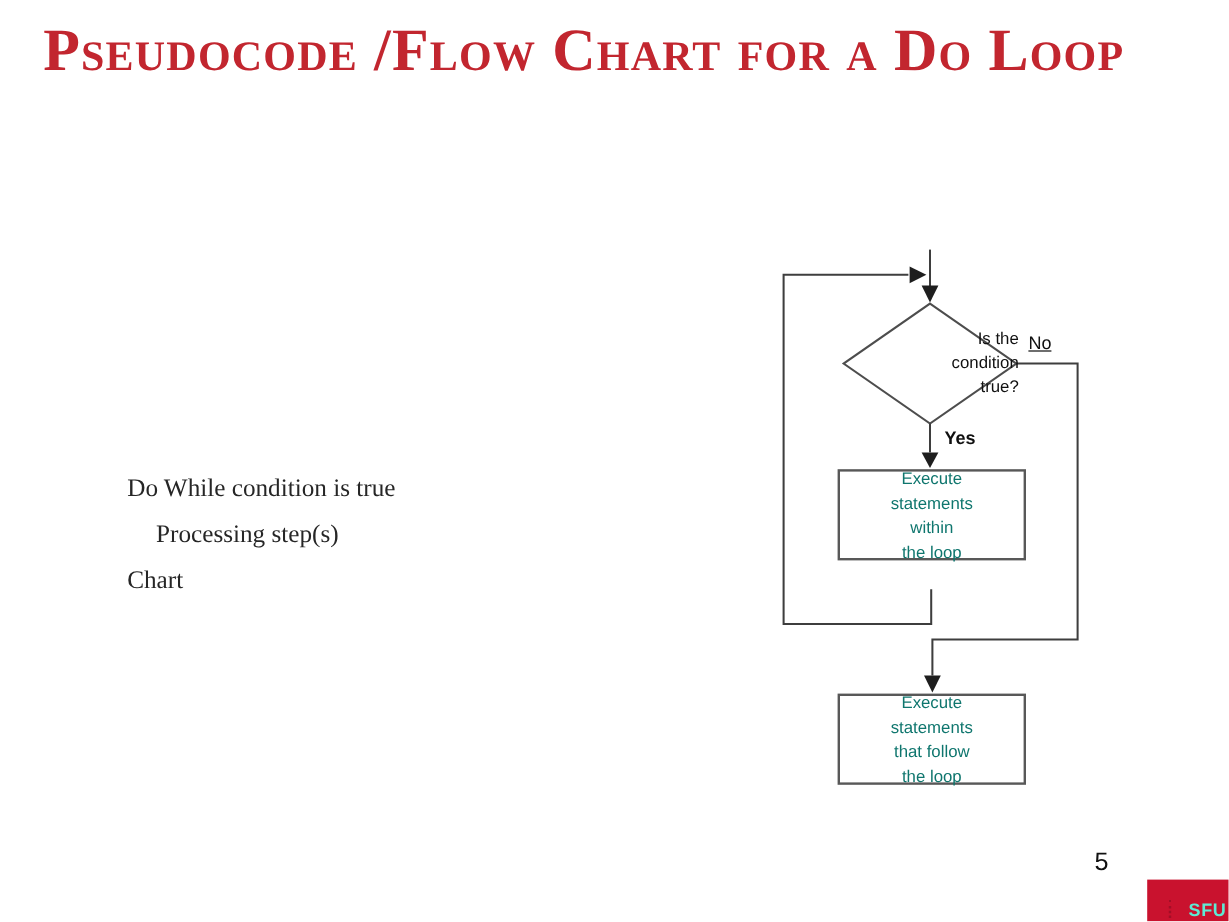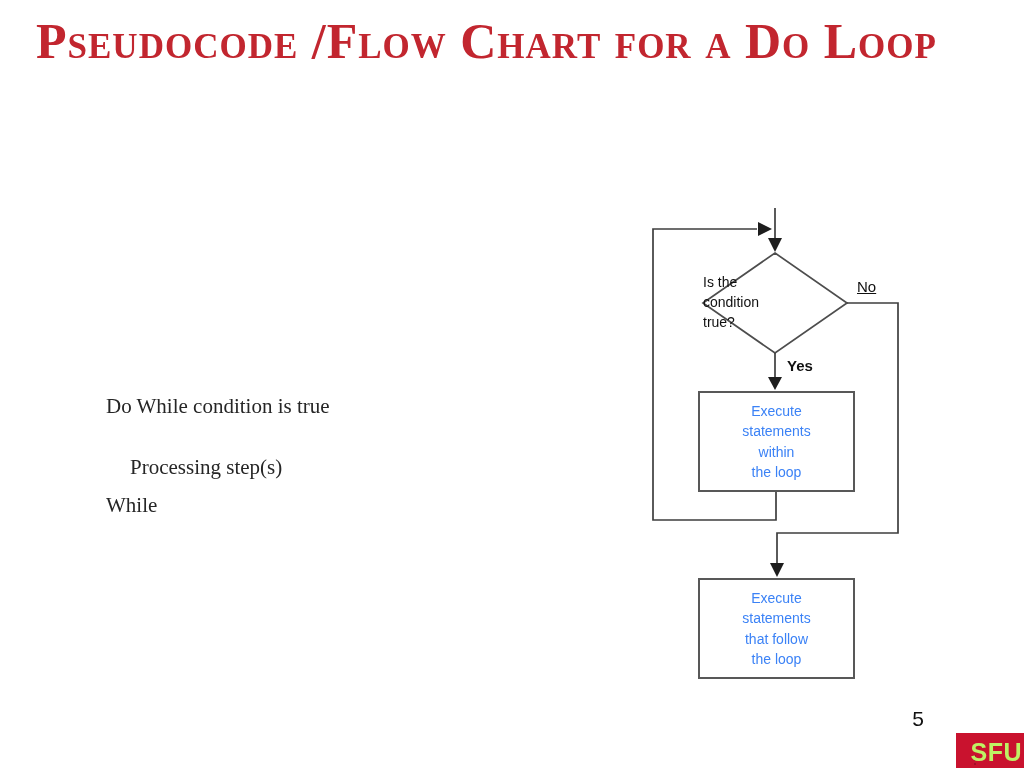--- a/index.html
+++ b/index.html
@@ -29,57 +29,57 @@
   }
   .pseudocode {
     position: absolute;
     left: 106px;
     top: 387px;
     font-family: "Liberation Serif", serif;
     font-size: 21px;
     line-height: 38.5px;
     color: #262626;
   }
-  .pseudocode .indent { padding-left: 24px; margin-top: 22px; }
+  .pseudocode .indent { padding-left: 24px; }
   .connectors {
     position: absolute;
     left: 0; top: 0;
     width: 1024px;
     height: 768px;
     pointer-events: none;
   }
   .fc-label {
     position: absolute;
     font-size: 14px;
     line-height: 20px;
     color: #101010;
     white-space: pre-line;
   }
   .diamond-label {
     left: 703px;
     top: 272px;
     width: 146px;
-    text-align: left;
+    text-align: right;
   }
   .no-label  { left: 857px; top: 277px; font-size: 15px; text-decoration: underline; }
   .yes-label { left: 787px; top: 356px; font-size: 15px; font-weight: bold; }
   .fc-box {
     position: absolute;
     box-sizing: border-box;
     width: 157px;
-    height: 101px;
+    height: 76px;
     background: #ffffff;
     border: 2px solid #585858;
     display: flex;
     align-items: center;
     justify-content: center;
     text-align: center;
     font-size: 14px;
     line-height: 20.5px;
-    color: #3b82f6;
+    color: #0f766e;
     white-space: pre-line;
   }
   .box-loop-body  { left: 698px; top: 391px; }
   .box-after-loop { left: 698px; top: 578px; }
   .page-num {
     position: absolute;
     left: 905px;
     top: 707px;
     width: 26px;
     text-align: center;
@@ -99,37 +99,37 @@
     left: 18px;
     bottom: 3px;
     height: 15px;
     width: 0;
     border-left: 2px dotted #A20E26;
   }
   .badge .badge-text {
     position: absolute;
     right: 2px;
     bottom: 1px;
-    font-size: 25px;
+    font-size: 15px;
     font-weight: bold;
     letter-spacing: 0.5px;
-    color: #bef264;
+    color: #5eead4;
   }
 </style>
 </head>
 <body>
 
 <div class="slide">
 
   <h1 class="title">Pseudocode /Flow Chart for a Do Loop</h1>
 
   <div class="pseudocode">
     <div class="pl">Do While condition is true</div>
     <div class="pl indent">Processing step(s)</div>
-    <div class="pl">While</div>
+    <div class="pl">Chart</div>
   </div>
 
   <svg class="connectors" viewBox="0 0 1024 768" xmlns="http://www.w3.org/2000/svg">
 
     <polyline points="775,208 775,239" fill="none" stroke="#3E3E3E" stroke-width="1.7"></polyline>
 
     <polygon points="775,252 768,238 782,238" fill="#1E1E1E"></polygon>
 
     <polyline points="776,491 776,520 653,520 653,229 757,229" fill="none" stroke="#3E3E3E" stroke-width="1.7"></polyline>
     <polygon points="772,229 758,222 758,236" fill="#1E1E1E"></polygon>

